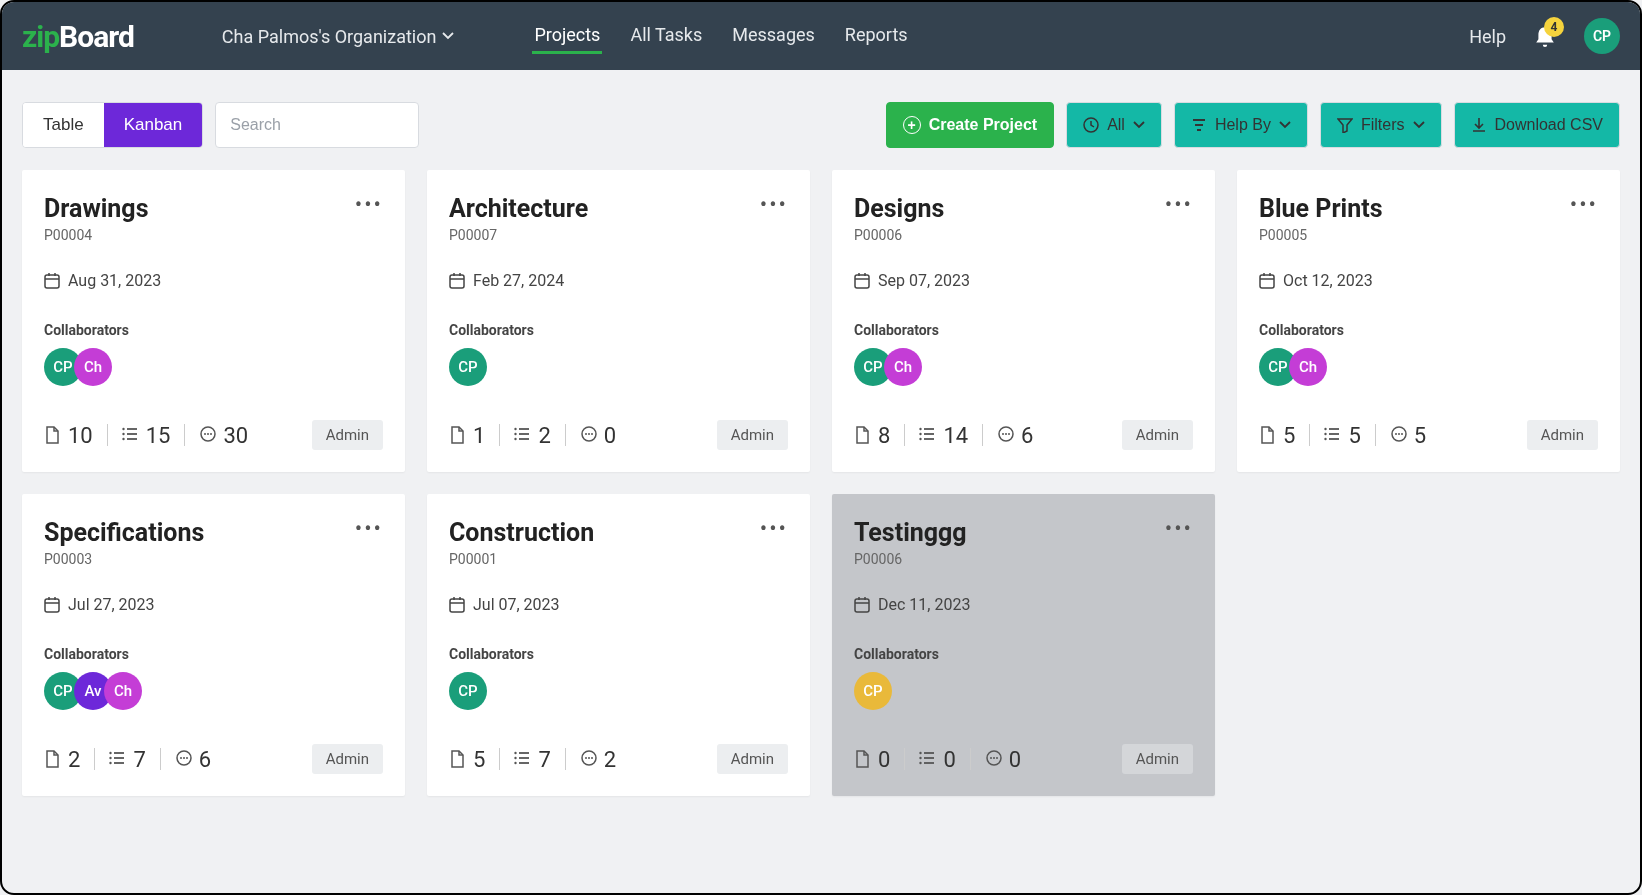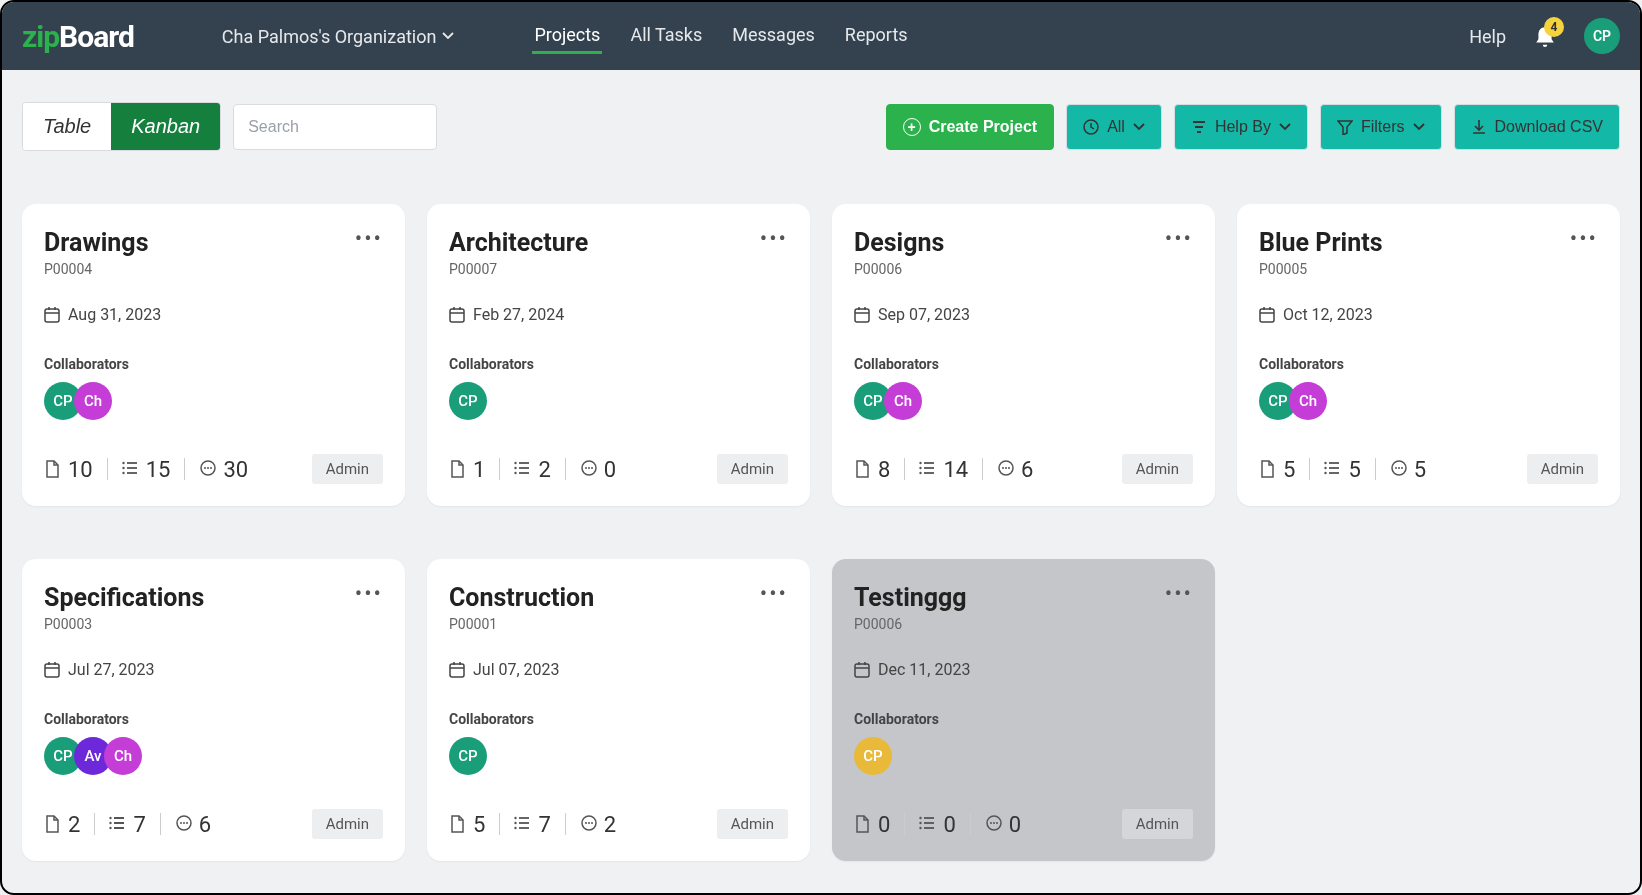--- a/index.html
+++ b/index.html
@@ -89,28 +89,27 @@
   .view-toggle {
     display: flex;
     border: 1px solid #d8dbe0;
     border-radius: 4px;
     overflow: hidden;
     background: #fff;
   }
   .view-toggle button {
     border: none;
     padding: 12px 20px;
-    font-size: 20px;
+    font-size: 17px;
     cursor: pointer;
     background: #fff;
     color: #333;
-    font-style: italic;
   }
   .view-toggle button.active {
-    background: #15803d;
+    background: #6d28d9;
     color: #fff;
   }
   .search-input {
     width: 204px;
     height: 46px;
     border: 1px solid #d8dbe0;
     border-radius: 4px;
     padding: 0 14px;
     font-size: 16px;
     color: #555;
@@ -146,27 +145,26 @@
   }
   
   .grid {
     display: grid;
     grid-template-columns: repeat(4, 1fr);
     gap: 22px;
     padding: 0 20px 0 20px;
   }
   .card {
     background: #fff;
-    border-radius: 14px;
+    border-radius: 2px;
     padding: 24px 22px 22px 22px;
     box-shadow: 0 1px 2px rgba(0,0,0,0.05);
     min-height: 290px;
     display: flex;
     flex-direction: column;
-    margin-top: 31px;
   }
   .card.dim { background: #c4c6ca; }
   .card-head {
     display: flex;
     justify-content: space-between;
     align-items: flex-start;
   }
   .card-title {
     font-size: 25px;
     font-weight: 700;

